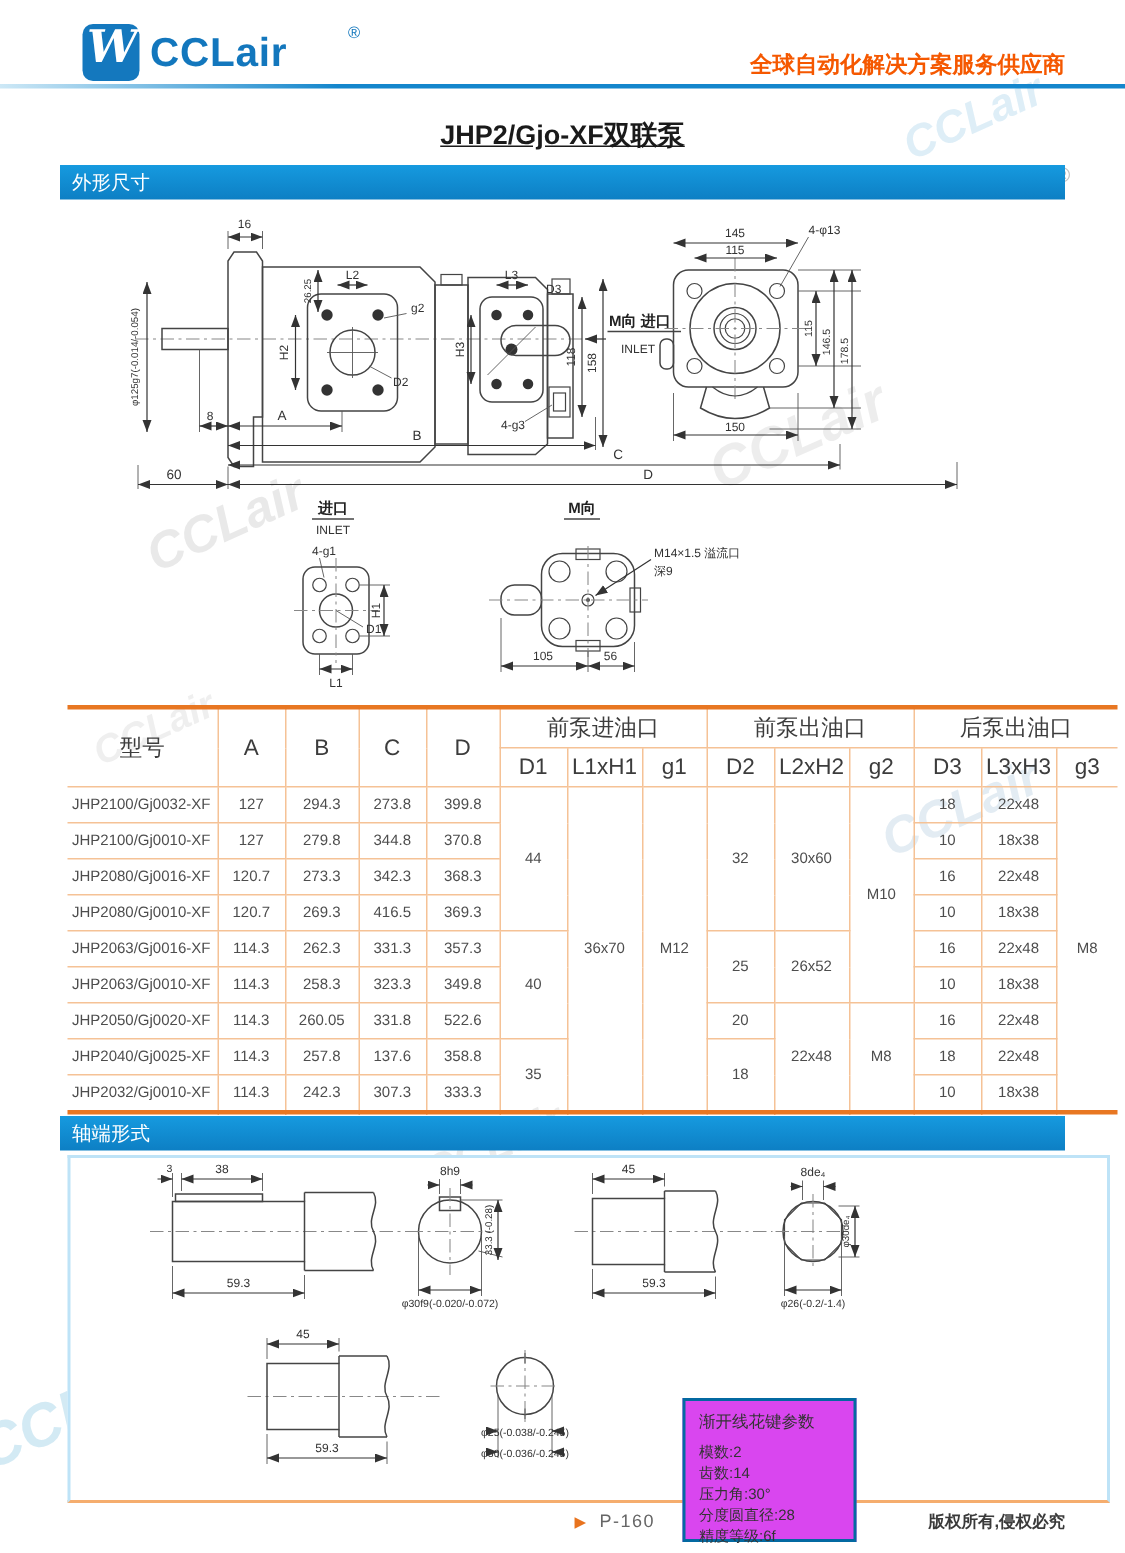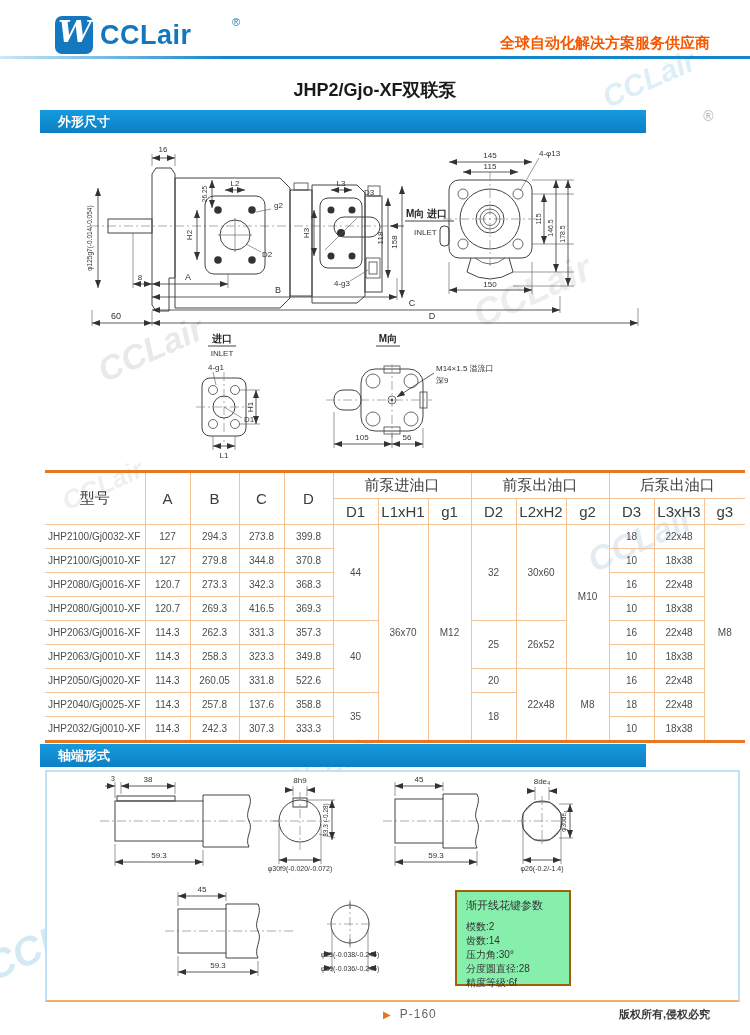--- a/index.html
+++ b/index.html
@@ -9,38 +9,38 @@
   
   .logo-box{position:absolute;left:55px;top:16px;width:38px;height:38px;background:#1478be;border-radius:7px;}
   .logo-mark{position:absolute;left:58px;top:14px;color:#fff;font-family:"DejaVu Serif",serif;
              font-style:italic;font-weight:bold;font-size:30px;}
   .logo-text{position:absolute;left:100px;top:20px;color:#1377bd;font-weight:bold;font-size:27px;letter-spacing:.5px;}
   .logo-reg{position:absolute;left:232px;top:16px;color:#1377bd;font-size:11px;}
   .slogan{position:absolute;right:40px;top:34px;color:#f55800;font-weight:bold;font-size:15px;}
   .head-line{position:absolute;left:0;top:56px;width:750px;height:3px;
              background:linear-gradient(90deg,#cde8f6,#1486cc 30%,#1486cc);}
   .doc-title{position:absolute;left:0;top:78px;width:750px;text-align:center;
-             font-size:18px;font-weight:bold;color:#1a1a1a;}
-  .sec-bar{position:absolute;left:40px;width:606px;height:23px;background:linear-gradient(180deg,#169adf,#0d7fc4);
-           color:#fff;font-weight:bold;font-size:13px;line-height:23px;padding-left:18px;box-sizing:border-box;}
+             font-size:18px;font-weight:bold;color:#1a1a1a;text-decoration:underline;}
+  .sec-bar{position:absolute;left:40px;width:670px;height:23px;background:linear-gradient(180deg,#169adf,#0d7fc4);
+           color:#fff;font-weight:normal;font-size:13px;line-height:23px;padding-left:8px;box-sizing:border-box;}
   #bar1{top:110px;} #bar2{top:744px;}
   .shaft-box{position:absolute;left:45px;top:770px;width:695px;height:232px;box-sizing:border-box;
              border:2px solid #bee3f7;border-bottom:2px solid #f5ad6e;background:#fff;}
   
   .spec-wrap{position:absolute;left:45px;top:470px;width:697px;}
   table.spec{border-collapse:collapse;width:100%;table-layout:fixed;
              border-top:3px solid #e87722;border-bottom:3px solid #e87722;}
   table.spec th,table.spec td{border:1px solid #f5c296;font-weight:normal;color:#4d4d4d;
              font-size:10px;text-align:center;padding:0;height:23px;overflow:hidden;white-space:nowrap;}
   table.spec th{font-size:15px;color:#3c3c3c;height:25px;}
   table.spec td.model{text-align:left;padding-left:3px;}
   table.spec tr>*:first-child{border-left:none;} table.spec tr>*:last-child{border-right:none;}
   
-  .param-box{position:absolute;left:455px;top:890px;width:116px;height:96px;box-sizing:border-box;
-             border:2px solid #a16207;background:#86efac;padding:6px 9px;color:#333;}
+  .param-box{position:absolute;left:455px;top:932px;width:116px;height:96px;box-sizing:border-box;
+             border:2px solid #0369a1;background:#d946ef;padding:6px 9px;color:#333;}
   .param-box .pt{font-size:11px;margin-bottom:7px;}
   .param-box .pl{font-size:10px;line-height:14px;}
   
   .foot-page{position:absolute;left:355px;top:1007px;font-size:12px;color:#666;letter-spacing:1px;margin-left:28px;}
   .foot-page .tri{color:#e8731e;font-size:10px;margin-right:8px;}
   .foot-copy{position:absolute;right:40px;top:1007px;font-size:11px;font-weight:bold;color:#3a3a3a;text-align:right;}
   
   .wm{position:absolute;font-style:italic;font-weight:bold;transform:rotate(-24deg);
       pointer-events:none;white-space:nowrap;user-select:none;}
   

